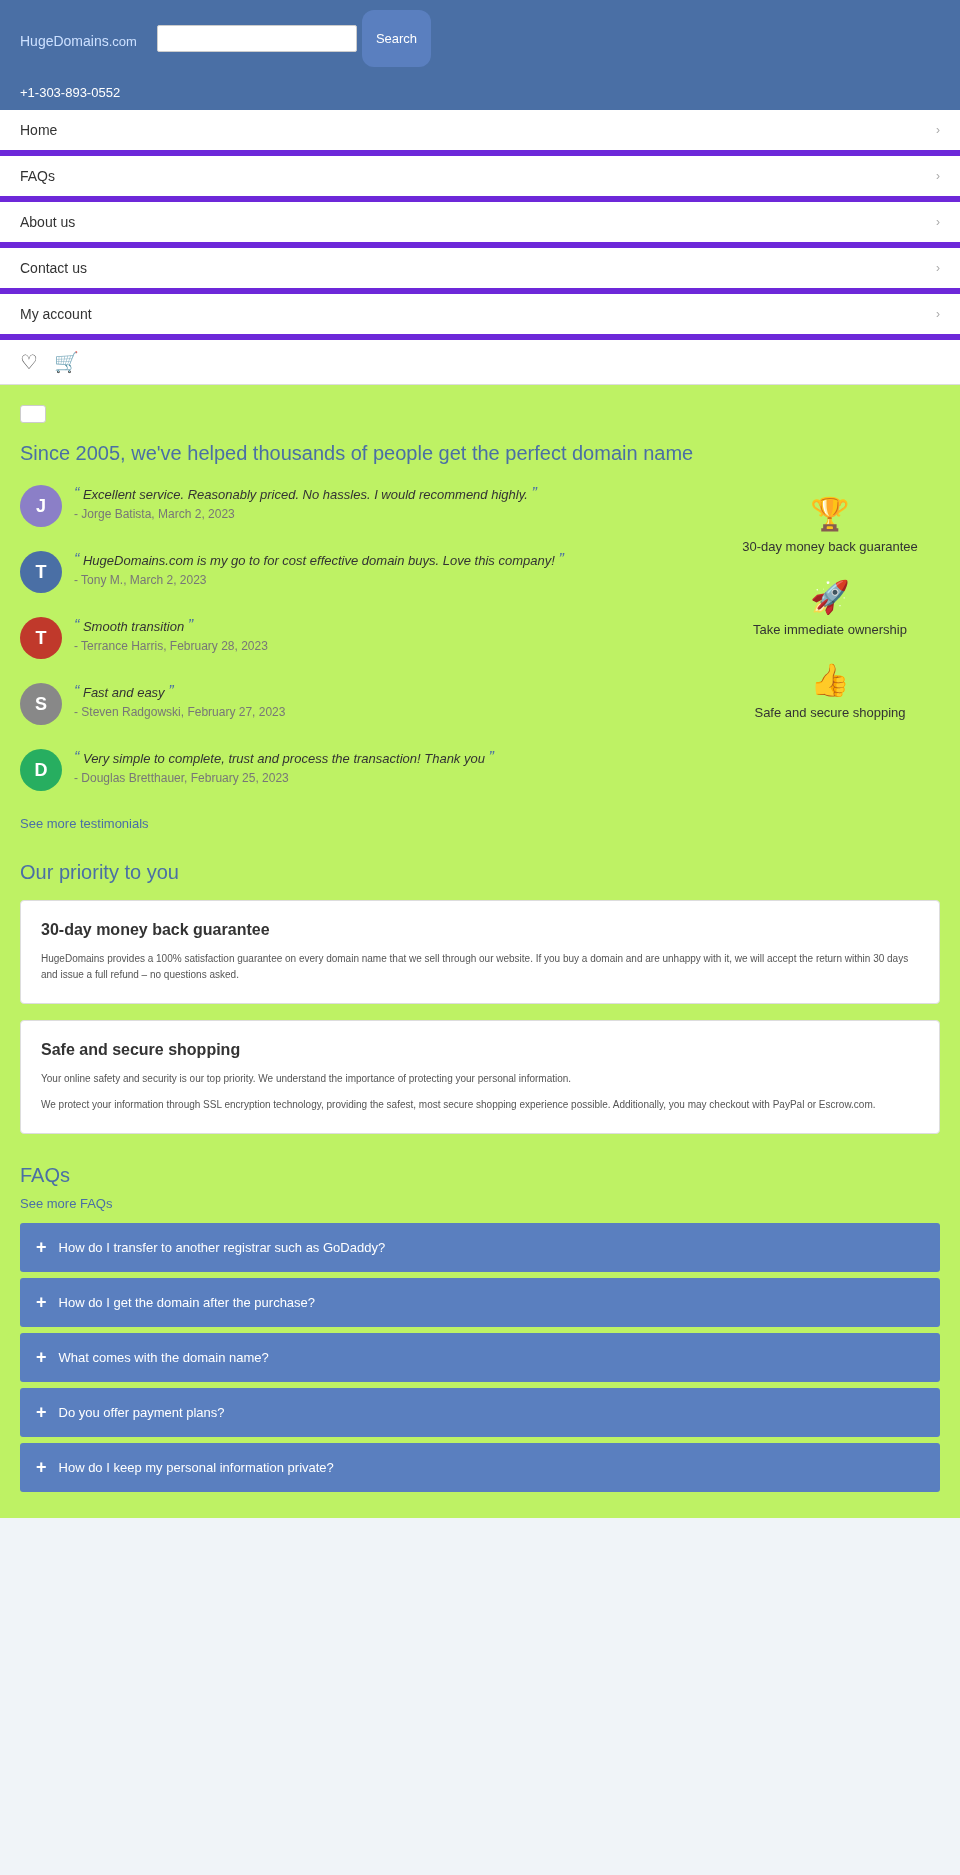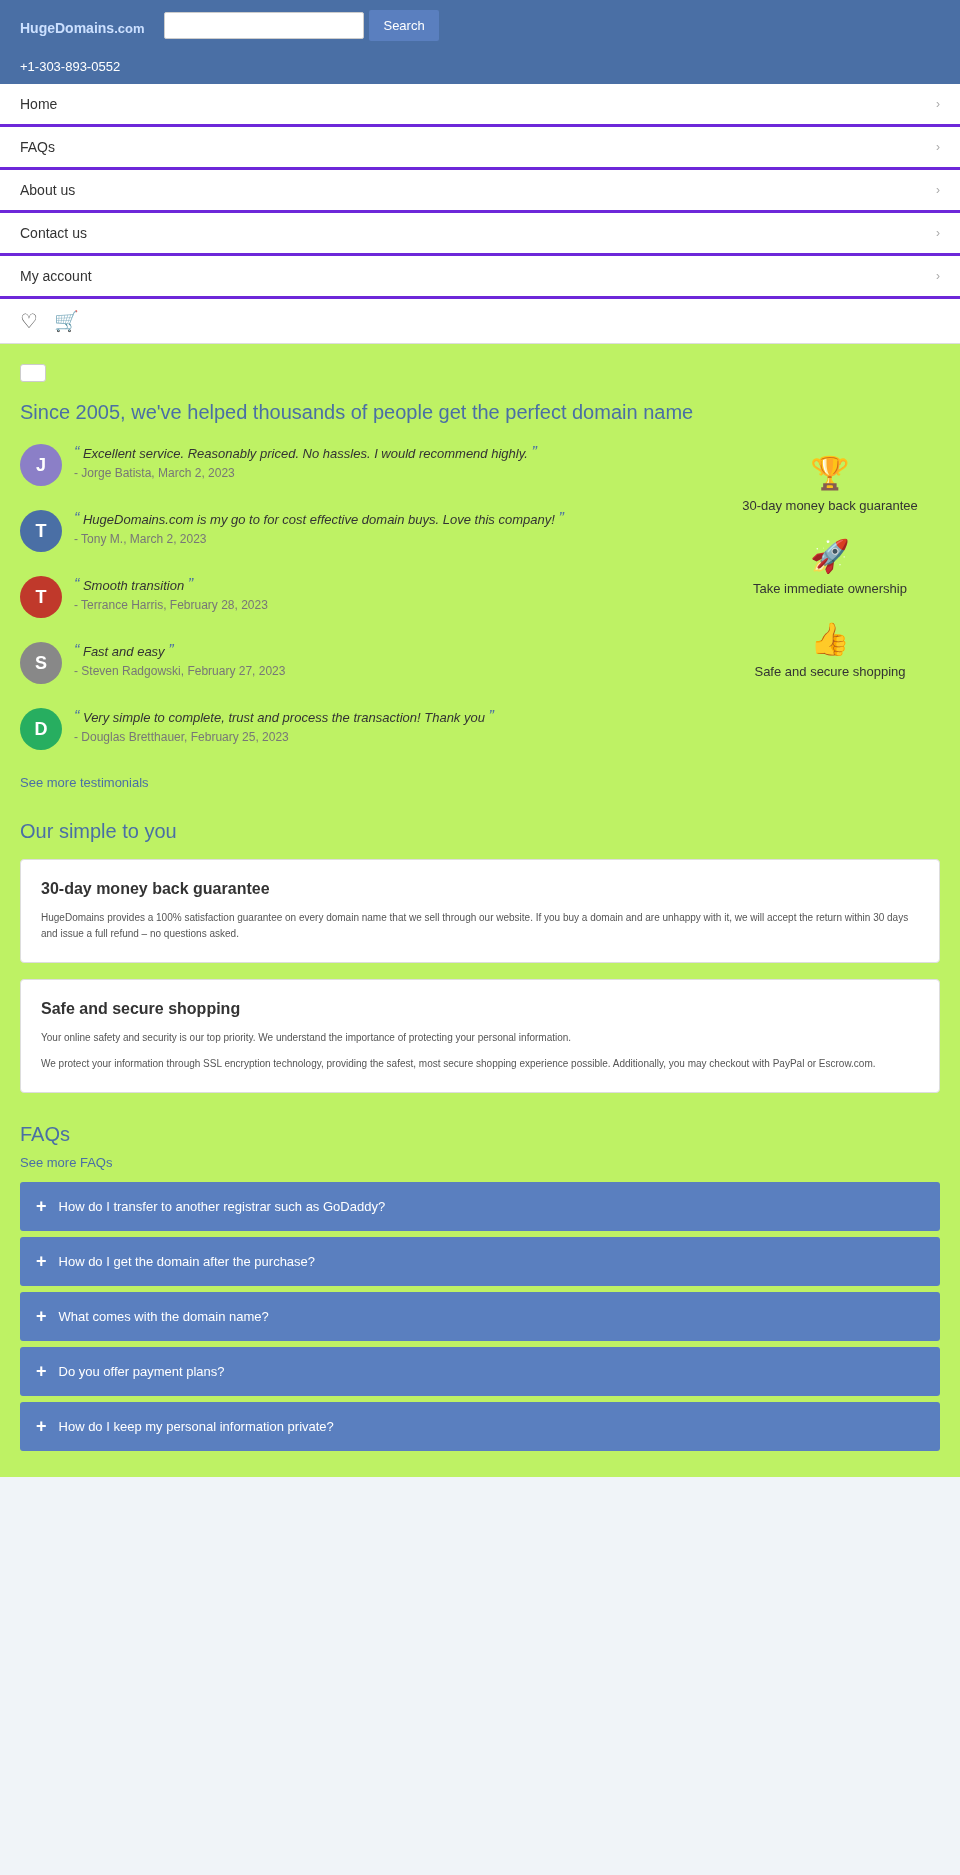--- a/index.html
+++ b/index.html
@@ -1,30 +1,30 @@
 <!DOCTYPE html>
 <html><head>
   <meta charset="utf-8">
   <style>
     * { box-sizing: border-box; margin: 0; padding: 0; }
     body { font-family: Arial, sans-serif; font-size: 14px; color: #333; background: #f0f4f8; width: 960px; }
 
     
     .header { background: #4a6fa5; padding: 10px 20px; }
     .header-top { display: flex; align-items: center; gap: 20px; }
-    .logo { color: white; font-size: 22px; font-weight: bold; }
+    .logo { color: white; font-size: 22px; font-weight: normal; }
     .logo span { color: #cce0ff; font-size: 14px; }
     .search-form { display: flex; align-items: center; gap: 5px; }
     .search-input { padding: 5px 8px; border: 1px solid #ccc; border-radius: 2px; width: 200px; font-size: 13px; }
-    .search-button { background: #5a7fbf; color: white; border: none; padding: 8px 14px; cursor: pointer; font-size: 13px; border-radius: 2px; }
+    .search-button { background: #5a7fbf; color: white; border: none; padding: 21px 14px; cursor: pointer; font-size: 13px; border-radius: 12px; }
     .phone { color: white; font-size: 13px; margin-top: 18px; }
 
     
     .nav-overlay { background: white; border-bottom: 1px solid #ddd; padding: 0; position: relative; }
-    .nav-item { display: flex; align-items: center; justify-content: space-between; padding: 12px 20px; border-bottom: 3px solid #6d28d9; font-size: 14px; color: #333; cursor: pointer; }
+    .nav-item { display: flex; align-items: center; justify-content: space-between; padding: 12px 20px; border-bottom: 6px solid #6d28d9; font-size: 14px; color: #333; cursor: pointer; }
     .nav-item .chevron { color: #aaa; font-size: 12px; }
     .nav-icons { display: flex; gap: 16px; padding: 10px 20px; }
     .nav-icon { font-size: 20px; color: #555; cursor: pointer; }
 
     
     .main { background: #bef264; padding: 20px; }
 
     
     .price-tooltip { background: white; border: 1px solid #ccc; border-radius: 3px; padding: 8px 12px; font-size: 13px; color: #555; display: inline-block; margin-bottom: 16px; }
     .price-tooltip a { color: #4a6fa5; text-decoration: none; }
@@ -200,21 +200,21 @@
         <div class="feature-label">Take immediate ownership</div>
       </div>
       <div class="feature-item">
         <div class="feature-icon">👍</div>
         <div class="feature-label">Safe and secure shopping</div>
       </div>
     </div>
   </div>
 
   
-  <h2 class="promise-title">Our simple to you</h2>
+  <h2 class="promise-title">Our priority to you</h2>
 
   <div class="promise-card">
     <div class="promise-card-title">30-day money back guarantee</div>
     <p class="promise-card-text">HugeDomains provides a 100% satisfaction guarantee on every domain name that we sell through our website. If you buy a domain and are unhappy with it, we will accept the return within 30 days and issue a full refund – no questions asked.</p>
   </div>
 
 
   <div class="promise-card">
     <div class="promise-card-title">Safe and secure shopping</div>
     <p class="promise-card-text" style="margin-bottom:10px;">Your online safety and security is our top priority. We understand the importance of protecting your personal information.</p>

